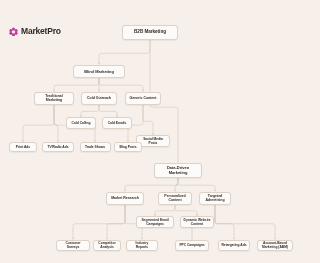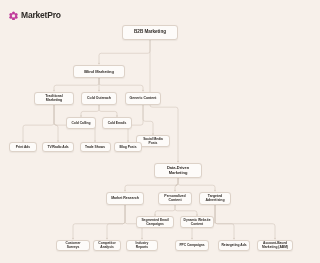--- a/index.html
+++ b/index.html
@@ -27,21 +27,21 @@
     left: 0;
     top: 0;
     width: 300px;
     height: 263px;
     pointer-events: none;
   }
 
   .brand {
     position: absolute;
     left: 9px;
-    top: 11px;
+    top: 27px;
     display: flex;
     align-items: center;
     gap: 3px;
   }
   .brand-mark {
     width: 9px;
     height: 9px;
     flex: 0 0 auto;
     display: block;
   }

